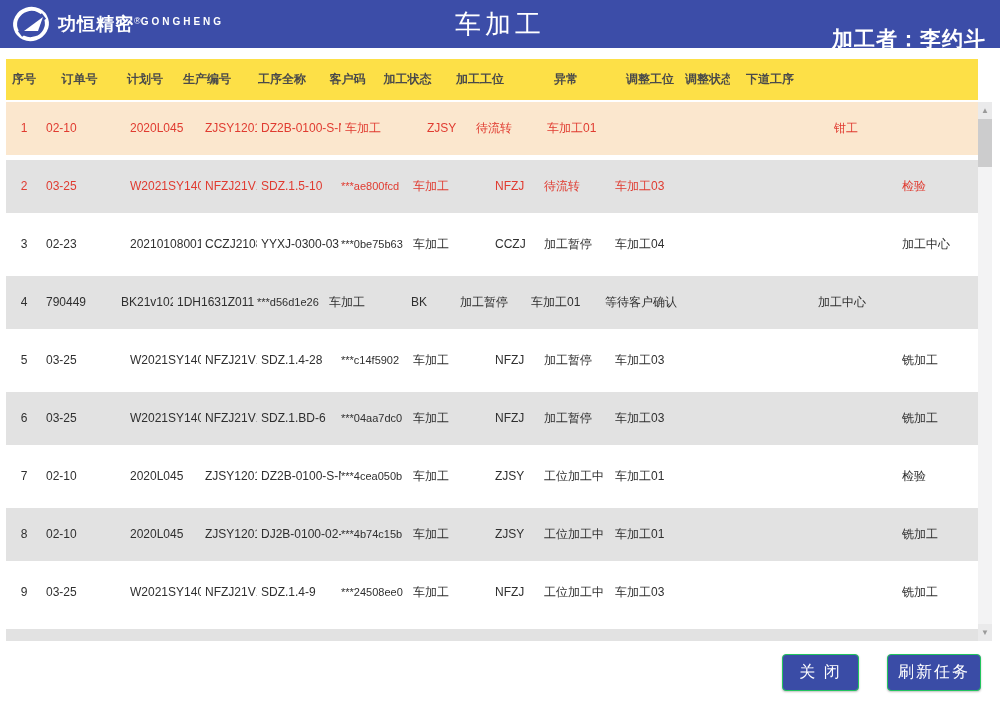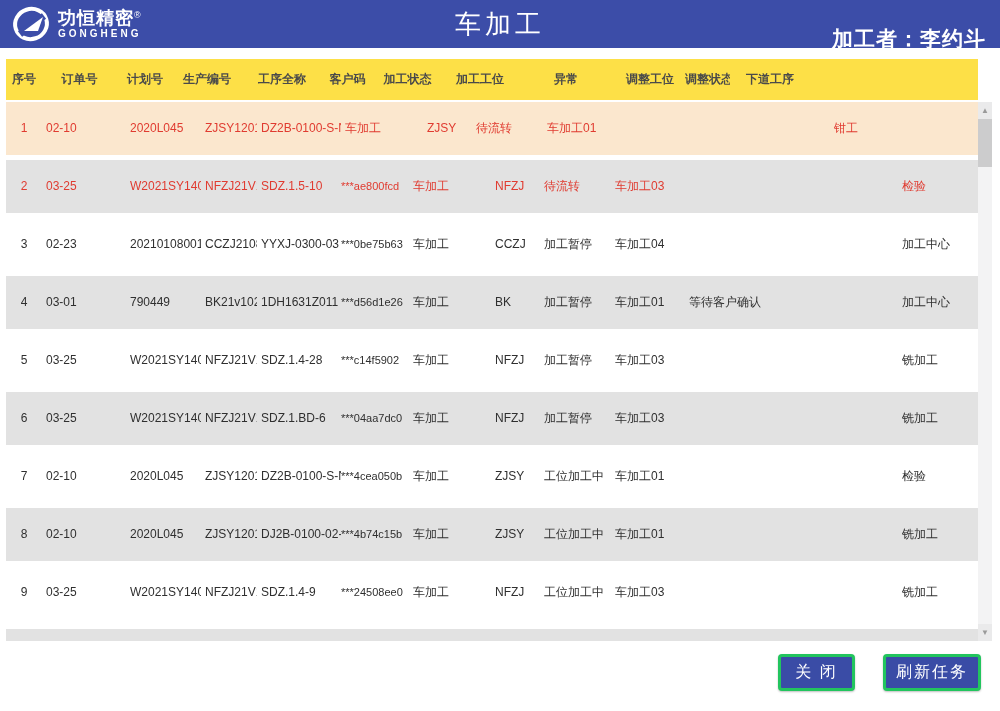--- a/index.html
+++ b/index.html
@@ -3,21 +3,21 @@
 <meta charset="utf-8">
 <style>
   html,body{margin:0;padding:0;background:#fff;}
   .app{position:relative;width:1000px;height:711px;background:#ffffff;overflow:hidden;
        font-family:"Liberation Sans","DejaVu Sans",sans-serif;}
 
   
   .topbar{position:absolute;left:0;top:0;width:1000px;height:48px;background:#3c4da8;color:#fff;}
   .logo{position:absolute;left:10px;top:4px;display:flex;align-items:center;gap:6px;}
   .logo-mark{width:42px;height:40px;}
-  .logo-text-stack{display:flex;flex-direction:column;line-height:1;}
+  .logo-text-stack{display:flex;line-height:1;}
   .logo-cn{font-size:18px;font-weight:bold;letter-spacing:1px;}
   .logo-reg{font-size:9px;vertical-align:super;}
   .logo-en{font-size:10px;font-weight:bold;letter-spacing:3px;margin-top:2px;}
   .title{position:absolute;left:0;top:0;width:100%;height:48px;line-height:48px;
          text-align:center;font-size:26px;letter-spacing:4px;}
   .operator{position:absolute;right:14px;top:15px;height:48px;line-height:48px;
             font-size:21px;font-weight:bold;letter-spacing:1px;}
 
   
   .thead{position:absolute;left:6px;top:59px;width:972px;height:41px;background:#fde047;
@@ -46,21 +46,21 @@
   
   .scrollbar{position:absolute;left:978px;top:102px;width:14px;height:539px;background:#f3f3f4;}
   .scroll-btn{position:absolute;left:0;width:14px;height:17px;background:#eaeaeb;color:#9a9a9a;
               font-size:8px;text-align:center;line-height:17px;cursor:pointer;}
   .scroll-up{top:0;}
   .scroll-down{bottom:0;}
   .scroll-thumb{position:absolute;left:0;top:17px;width:14px;height:48px;background:#cccccd;cursor:pointer;}
 
   
   .footer{position:absolute;right:19px;top:654px;display:flex;gap:28px;}
-  .btn{min-width:77px;height:37px;background:#3a4ca6;border:3px solid #22c55e;border-radius:4px;
+  .btn{min-width:77px;height:37px;background:#3a4ca6;border:1px solid #22c55e;border-radius:4px;
        color:#ffffff;font-size:16px;letter-spacing:2px;padding:0 10px;cursor:pointer;
        font-family:"Liberation Sans","DejaVu Sans",sans-serif;box-shadow:0 1px 2px rgba(0,0,0,0.25);}
 </style>
 </head>
 <body>
 
 <div class="app">
 
   <div class="topbar">
     <div class="logo">
@@ -138,21 +138,20 @@
         <span class="tcell c7">CCZJ</span>
         <span class="tcell c8">加工暂停</span>
         <span class="tcell c9">车加工04</span>
         <span class="tcell c10"></span>
         <span class="tcell c11"></span>
         <span class="tcell c12"></span>
         <span class="tcell c13">加工中心</span>
       </div>
       <div class="trow striped">
         <span class="tcell c0 center">4</span>
-        <span class="tcell c1">03-01</span>
         <span class="tcell c2 clip">790449</span>
         <span class="tcell c3 clip">BK21v102</span>
         <span class="tcell c4 clip">1DH1631Z011</span>
         <span class="tcell c5 small">***d56d1e26</span>
         <span class="tcell c6">车加工</span>
         <span class="tcell c7">BK</span>
         <span class="tcell c8">加工暂停</span>
         <span class="tcell c9">车加工01</span>
         <span class="tcell c10">等待客户确认</span>
         <span class="tcell c11"></span>

